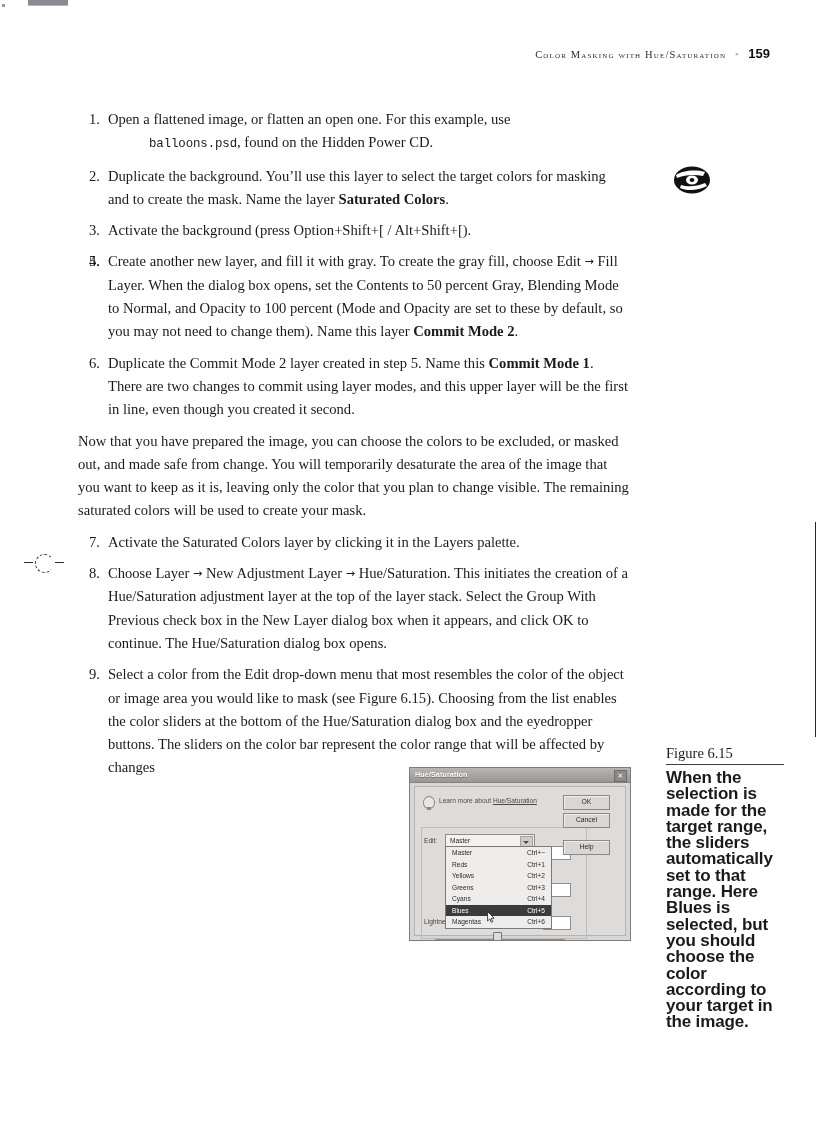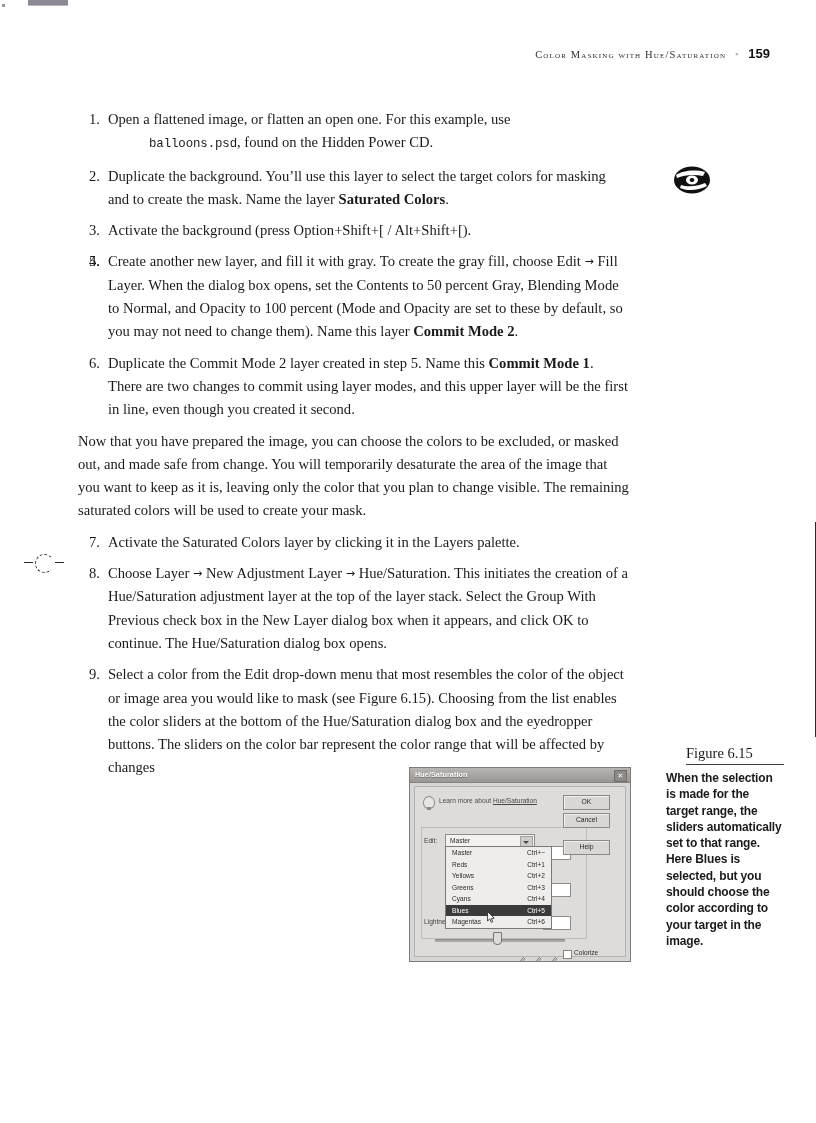--- a/index.html
+++ b/index.html
@@ -159,38 +159,37 @@
     width: 118px;
   }
   .caption .cap-title {
     font-family: "Liberation Serif", serif;
     font-size: 14.5px;
     color: #1a1a1a;
     padding-bottom: 2px;
     border-bottom: 1.3px solid #3a3a3a;
     display: block;
     margin-bottom: 5px;
-    margin-left: 20px;
   }
   .caption .cap-body {
     font-family: "Liberation Sans", sans-serif;
     font-weight: bold;
-    font-size: 12px;
+    font-size: 17px;
     line-height: 16.3px;
     color: #1a1a1a;
     letter-spacing: -0.15px;
   }
 
   
   .shot {
     position: absolute;
     left: 409px;
     top: 767px;
     width: 222px;
-    height: 195px;
+    height: 174px;
     background: #d8d6d4;
     border: 1px solid #7e7c7a;
     box-sizing: border-box;
     font-family: "Liberation Sans", sans-serif;
     overflow: hidden;
   }
   .shot .titlebar {
     position: absolute;
     left: 0; top: 0;
     width: 100%; height: 14px;

